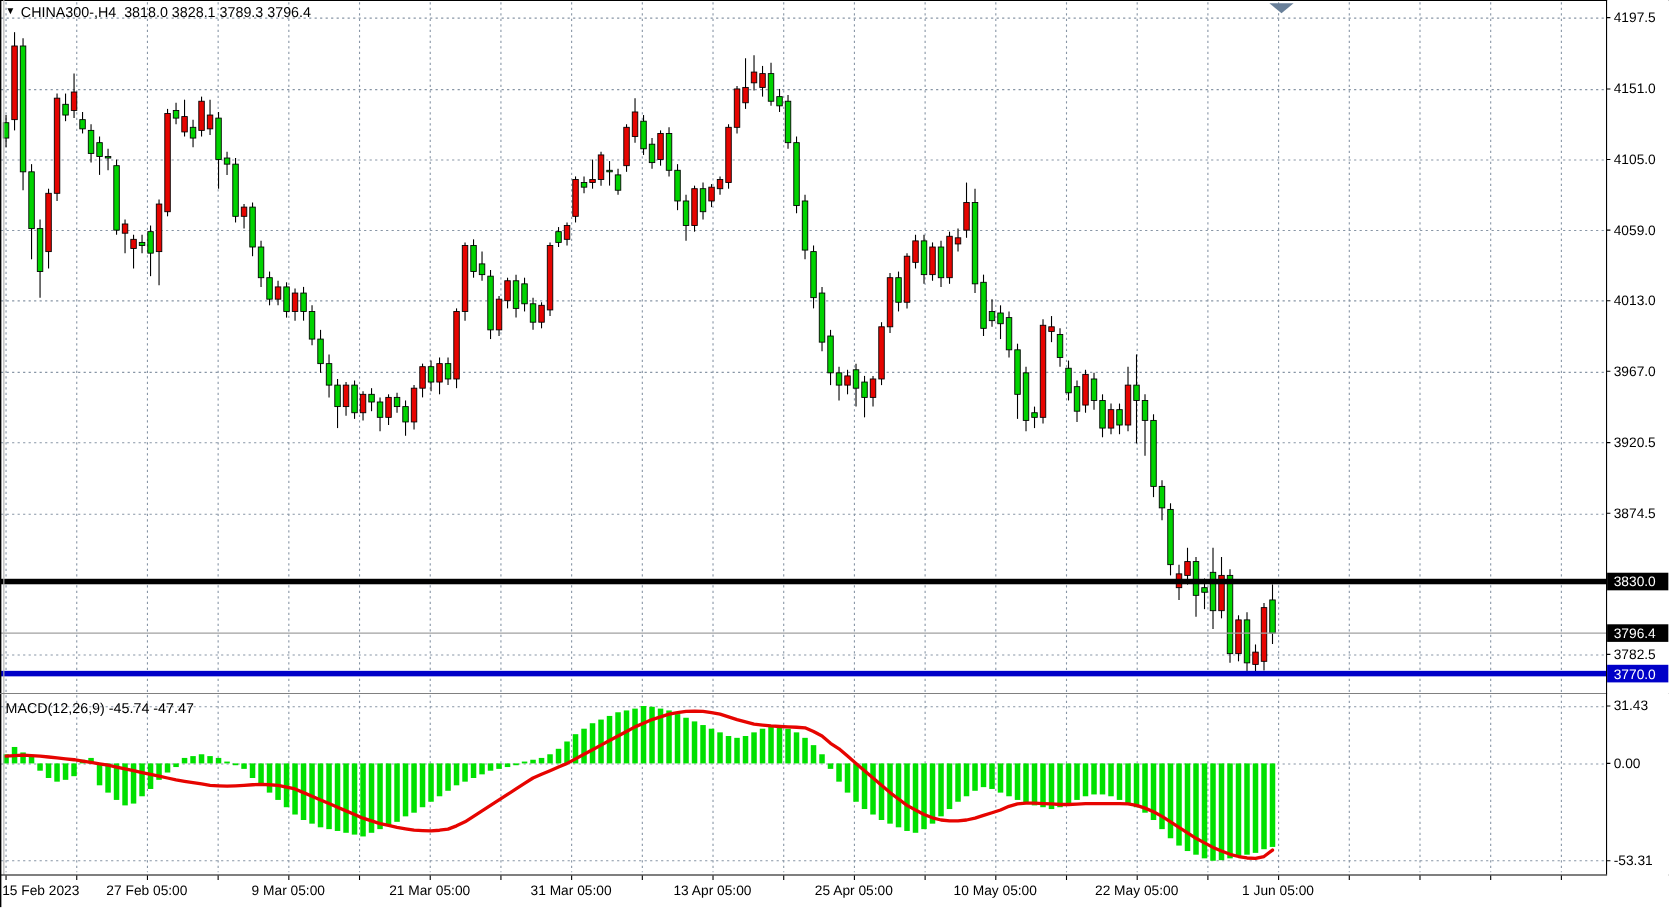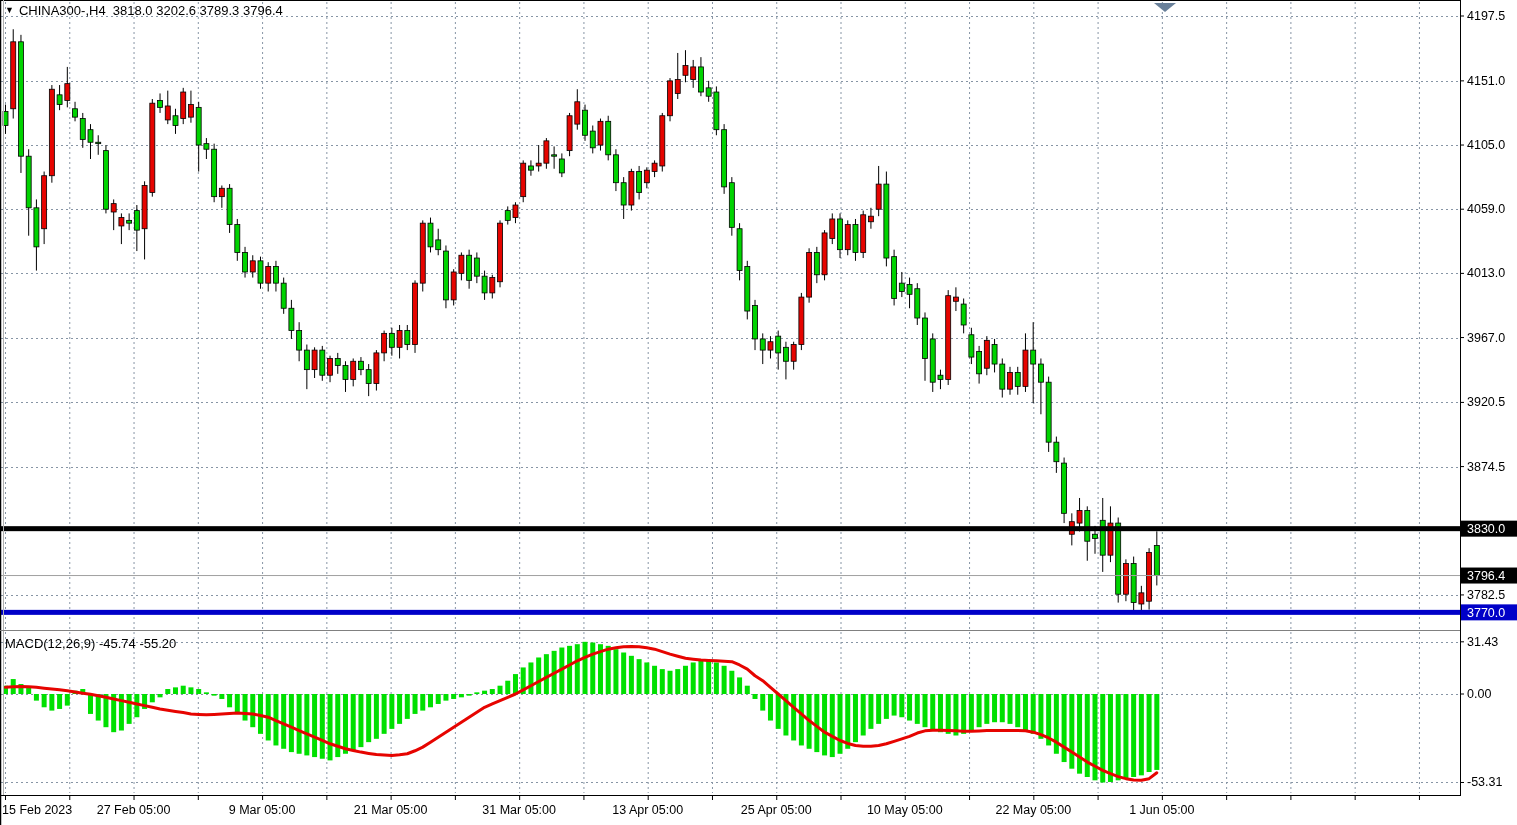--- a/index.html
+++ b/index.html
@@ -583,16 +583,16 @@
         <text x="647.6999999999999" y="814" fill="#000000" text-anchor="middle">13 Apr 05:00</text>
         <text x="776.24" y="814" fill="#000000" text-anchor="middle">25 Apr 05:00</text>
         <text x="904.78" y="814" fill="#000000" text-anchor="middle">10 May 05:00</text>
         <text x="1033.32" y="814" fill="#000000" text-anchor="middle">22 May 05:00</text>
         <text x="1161.86" y="814" fill="#000000" text-anchor="middle">1 Jun 05:00</text>
       </g>
       <path d="M 1154 3 L 1176 3 L 1165 12 Z" fill="#69809a"></path>
     </svg>
   <div id="title-label" class="overlay-label">
     <span class="tri">▼</span>
-    <span>CHINA300-,H4  3818.0 3202.6 3789.3 3796.4</span>
+    <span>CHINA300-,H4  3818.0 3828.1 3789.3 3796.4</span>
   </div>
-  <div id="macd-label" class="overlay-label">MACD(12,26,9) -45.74 -55.20</div>
+  <div id="macd-label" class="overlay-label">MACD(12,26,9) -45.74 -47.47</div>
 </div>
 
 </body></html>

